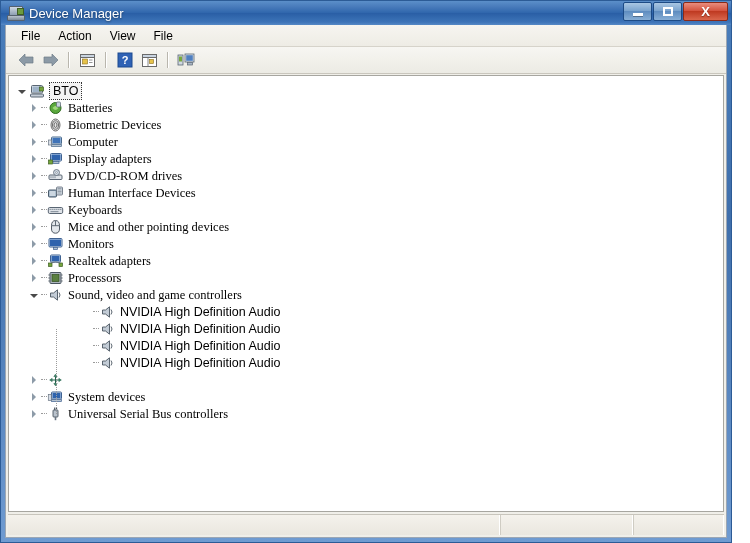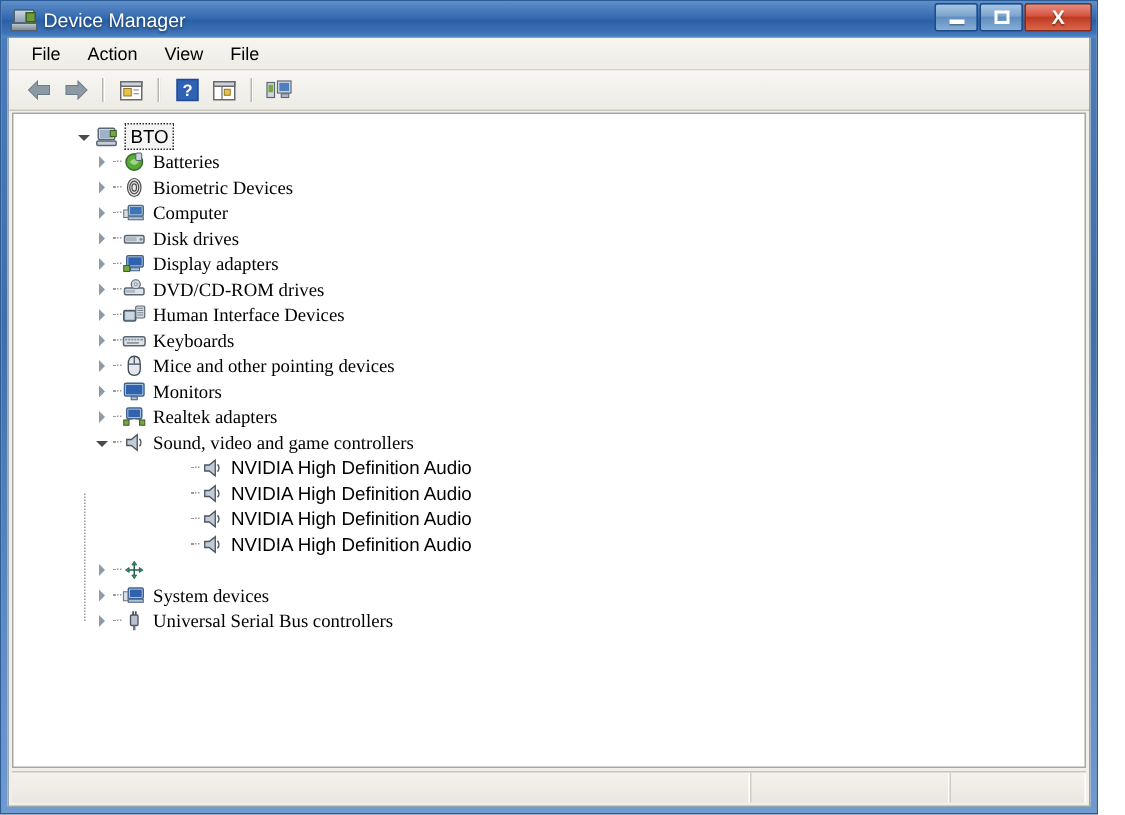--- a/index.html
+++ b/index.html
@@ -349,21 +349,21 @@
           <rect x="1" y="3" width="5" height="10" fill="#cfd8e2" stroke="#5a6673" stroke-width="0.8"></rect>
           <rect x="2" y="4.5" width="3" height="5" fill="#78a83c"></rect>
           <rect x="8" y="2" width="9" height="8" fill="#d9e2ec" stroke="#5a6673" stroke-width="0.8"></rect>
           <rect x="9.2" y="3.2" width="6.6" height="5.6" fill="#4f7fc0"></rect>
           <rect x="10.5" y="10.5" width="5" height="2.5" fill="#aab6c3" stroke="#5a6673" stroke-width="0.7"></rect>
         </svg>
       </div>
     </div>
 
     <div class="treepanel">
-      <div class="tree" id="tree-root" style="position: relative; padding-left: 34px;">
+      <div class="tree" id="tree-root" style="position: relative;">
           <div class="node indent-root">
             <span class="twisty">
               <span class="tri-open"></span>
             </span>
             <span class="nodeicon">
               <svg class="ico" width="17" height="16" viewBox="0 0 16 16">
                 <rect x="2" y="2.5" width="11" height="7.5" rx="1" fill="#dfe6ee" stroke="#5a6673"></rect>
                 <rect x="3" y="3.5" width="9" height="5.5" fill="#9fb3c8"></rect>
                 <rect x="1" y="11" width="13" height="3" rx="1" fill="#c6ced8" stroke="#5a6673"></rect>
                 <rect x="10" y="4" width="4" height="4" fill="#76a63c" stroke="#3f5f23" stroke-width="0.7"></rect>
@@ -406,34 +406,20 @@
             <span class="hconn"></span>
             <span class="nodeicon">
               <svg class="ico" width="17" height="16" viewBox="0 0 16 16">
                 <rect x="4" y="3" width="10" height="7" rx="1" fill="#cfe0f2" stroke="#4a6a8c"></rect>
                 <rect x="5" y="4" width="8" height="5" fill="#3f73b8"></rect>
                 <rect x="4" y="10.5" width="10" height="2" fill="#b6c4d2" stroke="#4a6a8c" stroke-width="0.7"></rect>
                 <rect x="1" y="6" width="3" height="5" fill="#d8dee6" stroke="#6a7683" stroke-width="0.7"></rect>
               </svg>
             </span>
             <span class="label">Computer</span>
-          </div>
-          <div class="node indent-1">
-            <span class="twisty">
-              <span class="tri-closed"></span>
-            </span>
-            <span class="hconn"></span>
-            <span class="nodeicon">
-              <svg class="ico" width="17" height="16" viewBox="0 0 16 16">
-                <rect x="1.5" y="6" width="13" height="5" rx="1.2" fill="#d9dde2" stroke="#5a6673"></rect>
-                <rect x="2.5" y="7.2" width="7" height="2.6" fill="#aeb6bf"></rect>
-                <circle cx="12.5" cy="8.5" r="1" fill="#7c8792"></circle>
-              </svg>
-            </span>
-            <span class="label">Disk drives</span>
           </div>
           <div class="node indent-1">
             <span class="twisty">
               <span class="tri-closed"></span>
             </span>
             <span class="hconn"></span>
             <span class="nodeicon">
               <svg class="ico" width="17" height="16" viewBox="0 0 16 16">
                 <rect x="3" y="2.5" width="11" height="7.5" rx="1" fill="#cfe0f2" stroke="#3f6190"></rect>
                 <rect x="4" y="3.5" width="9" height="5.5" fill="#2f63ad"></rect>
@@ -539,20 +525,41 @@
                 <rect x="1" y="10" width="3.5" height="3.5" fill="#76a63c" stroke="#3f5f23" stroke-width="0.7"></rect>
                 <rect x="11.5" y="10" width="3.5" height="3.5" fill="#76a63c" stroke="#3f5f23" stroke-width="0.7"></rect>
                 <line x1="2.8" y1="10" x2="8" y2="9" stroke="#5a6673" stroke-width="0.8"></line>
                 <line x1="13.2" y1="10" x2="8" y2="9" stroke="#5a6673" stroke-width="0.8"></line>
               </svg>
             </span>
             <span class="label">Realtek adapters</span>
           </div>
           <div class="node indent-1">
             <span class="twisty">
+              <span class="tri-closed"></span>
+            </span>
+            <span class="hconn"></span>
+            <span class="nodeicon">
+              <svg class="ico" width="17" height="16" viewBox="0 0 16 16">
+                <rect x="2.5" y="2.5" width="11" height="11" rx="0.8" fill="#aeb6bf" stroke="#4a5560"></rect>
+                <rect x="4.5" y="4.5" width="7" height="7" fill="#5a7f3f" stroke="#33501f" stroke-width="0.7"></rect>
+                <g stroke="#4a5560" stroke-width="0.8">
+                  <line x1="2.5" y1="5" x2="0.8" y2="5"></line>
+                  <line x1="2.5" y1="8" x2="0.8" y2="8"></line>
+                  <line x1="2.5" y1="11" x2="0.8" y2="11"></line>
+                  <line x1="13.5" y1="5" x2="15.2" y2="5"></line>
+                  <line x1="13.5" y1="8" x2="15.2" y2="8"></line>
+                  <line x1="13.5" y1="11" x2="15.2" y2="11"></line>
+                </g>
+              </svg>
+            </span>
+            <span class="label">Processors</span>
+          </div>
+          <div class="node indent-1">
+            <span class="twisty">
               <span class="tri-open"></span>
             </span>
             <span class="hconn"></span>
             <span class="nodeicon">
               <svg class="ico" width="17" height="16" viewBox="0 0 16 16">
                 <path d="M3 6 L6 6 L10 2.8 L10 13.2 L6 10 L3 10 Z" fill="#c3ccd6" stroke="#4a5560" stroke-width="0.9"></path>
                 <path d="M11.5 5.5 q2 2.5 0 5" fill="none" stroke="#4a5560" stroke-width="0.9"></path>
               </svg>
             </span>
             <span class="label">Sound, video and game controllers</span>

